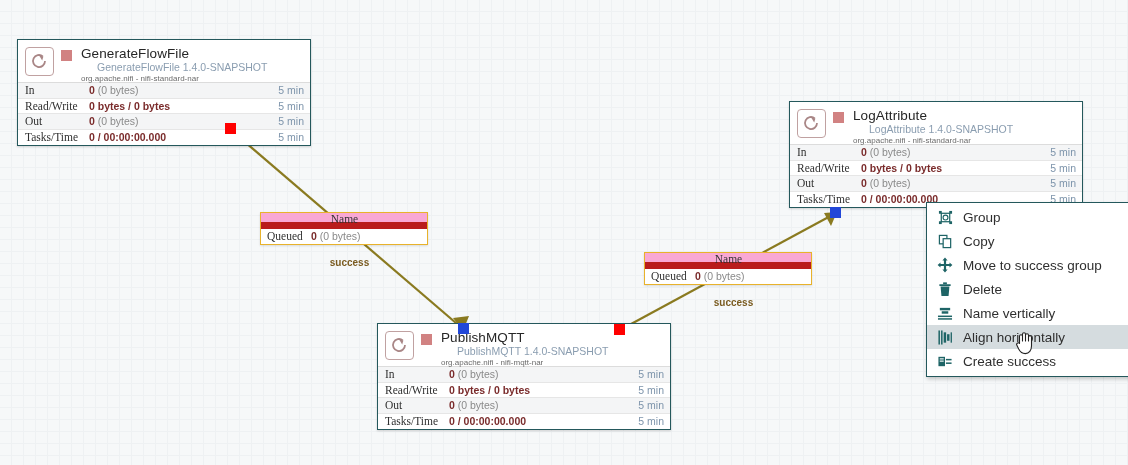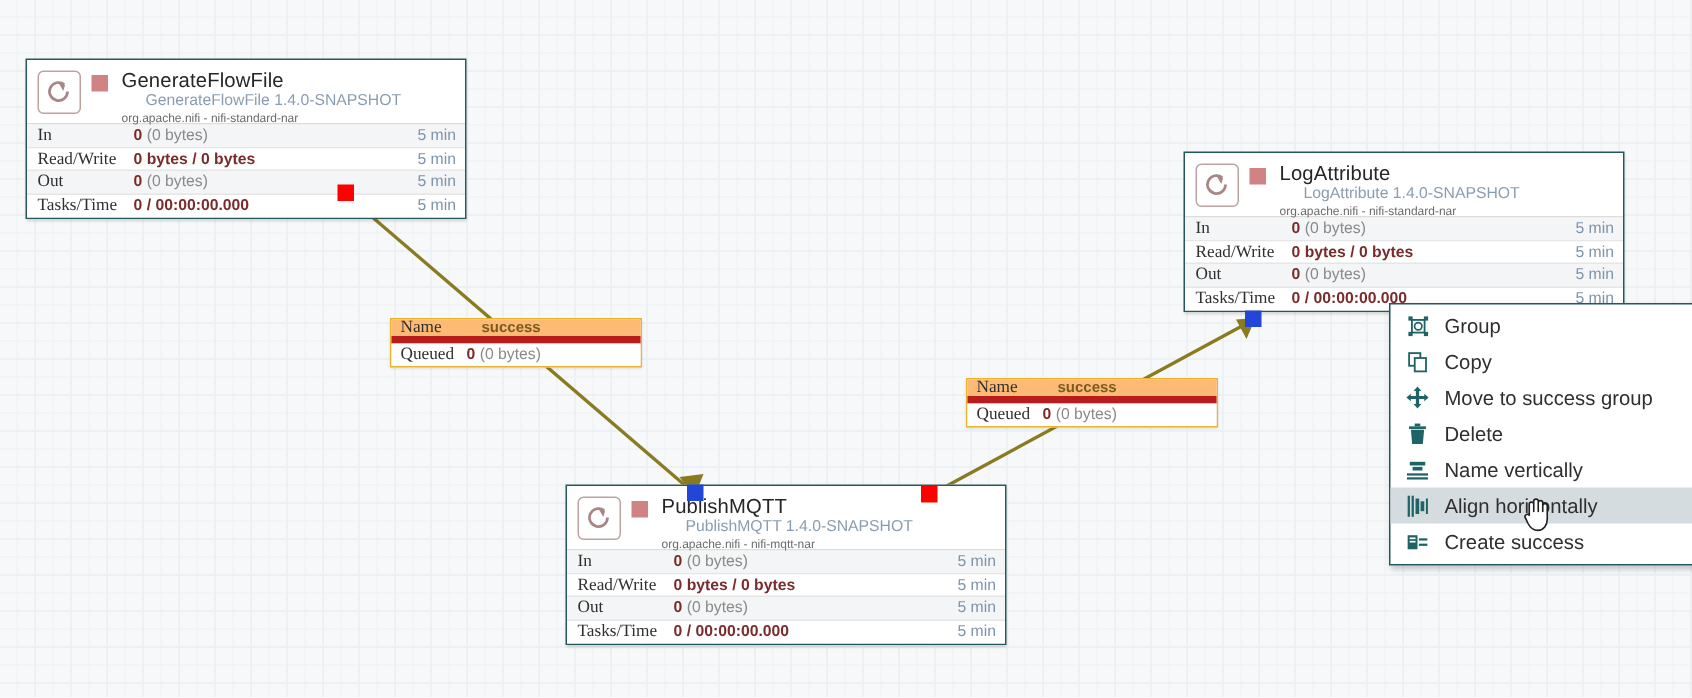--- a/index.html
+++ b/index.html
@@ -126,21 +126,21 @@
     z-index: 6;
   }
   .conn-row {
     display: flex;
     align-items: center;
     height: 15.5px;
     font-size: 10.5px;
     padding: 0 5px 0 6px;
     box-sizing: border-box;
   }
-  .conn-row.top { background: #fdba74; border-bottom: 5px solid #b91c1c; }
+  .conn-row.top { background: #f9a8d4; border-bottom: 7px solid #b91c1c; flex-direction: column; }
   .conn-row.bot { background: #ffffff; }
   .conn-key {
     flex: 0 0 44px;
     color: #303030;
     font-family: "Liberation Serif", serif;
     font-size: 11.5px;
   }
   .conn-val { color: #7a5b20; font-weight: bold; font-size: 10px; margin-left: 10px; }
   .conn-val2 { color: #8a8a8a; font-size: 10.5px; }
   .conn-val2 b { color: #7a2b2b; }

